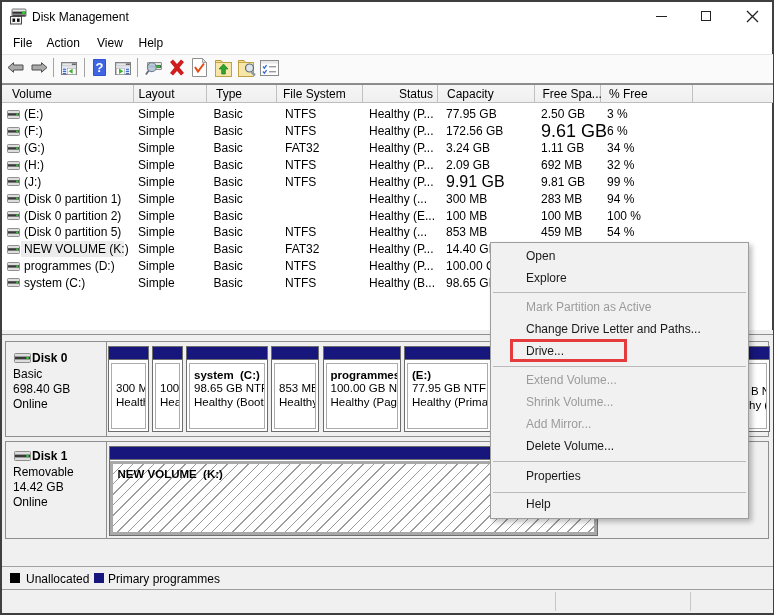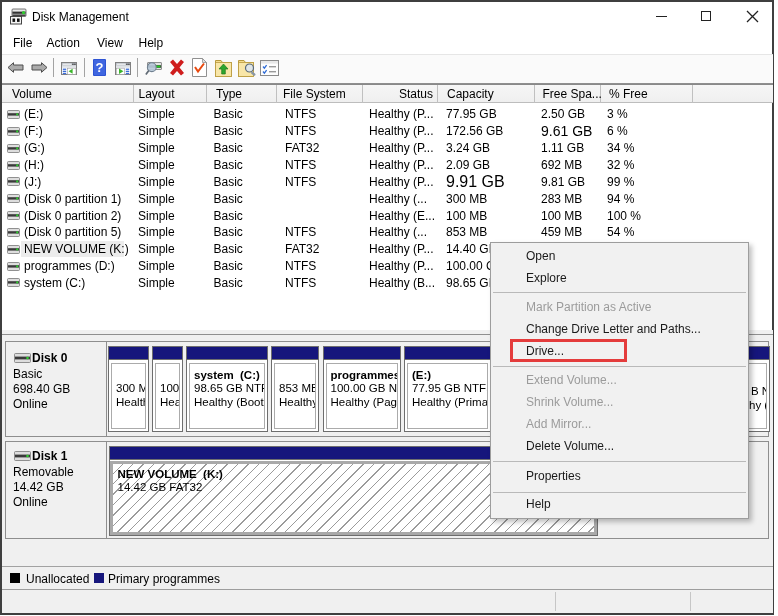--- a/index.html
+++ b/index.html
@@ -141,21 +141,21 @@
 <rect x="0.5" y="0.5" width="12" height="8" rx="1" fill="#ddd" stroke="#777" stroke-width="0.8"></rect>
 <rect x="1" y="3.2" width="11" height="2.4" fill="#3a3a3a"></rect>
 <circle cx="10.2" cy="4.4" r="1.1" fill="#2ecc2e"></circle>
 </svg>
 <div class="txt vc" style="left:24px;top:131.25px;font-size:12px;color:#000;">(F:)</div>
 <div class="txt vc" style="left:138px;top:131.25px;font-size:12px;color:#000;">Simple</div>
 <div class="txt vc" style="left:213.5px;top:131.25px;font-size:12px;color:#000;">Basic</div>
 <div class="txt vc" style="left:285px;top:131.25px;font-size:12px;color:#000;">NTFS</div>
 <div class="txt vc" style="left:369px;top:131.25px;font-size:12px;color:#000;">Healthy (P...</div>
 <div class="txt vc" style="left:446px;top:131.25px;font-size:12px;color:#000;">172.56 GB</div>
-<div class="txt vc" style="left:541px;top:131.25px;font-size:14px;color:#000;">9.61 GB</div>
+<div class="txt vc" style="left:541px;top:131.25px;font-size:18px;color:#000;">9.61 GB</div>
 <div class="txt vc" style="left:607px;top:131.25px;font-size:12px;color:#000;">6 %</div>
 <svg class="abs" style="left:7px;top:143.6px" width="13" height="9" viewBox="0 0 13 9">
 <rect x="0.5" y="0.5" width="12" height="8" rx="1" fill="#ddd" stroke="#777" stroke-width="0.8"></rect>
 <rect x="1" y="3.2" width="11" height="2.4" fill="#3a3a3a"></rect>
 <circle cx="10.2" cy="4.4" r="1.1" fill="#2ecc2e"></circle>
 </svg>
 <div class="txt vc" style="left:24px;top:148.10000000000002px;font-size:12px;color:#000;">(G:)</div>
 <div class="txt vc" style="left:138px;top:148.10000000000002px;font-size:12px;color:#000;">Simple</div>
 <div class="txt vc" style="left:213.5px;top:148.10000000000002px;font-size:12px;color:#000;">Basic</div>
 <div class="txt vc" style="left:285px;top:148.10000000000002px;font-size:12px;color:#000;">FAT32</div>
@@ -335,21 +335,20 @@
 <div style="height:12.5px;background:#16167c;border-bottom:1px solid #6e6e6e"></div>
 <div style="position:absolute;left:2px;top:15.5px;right:2px;bottom:2px;border:1px solid #ababab;overflow:hidden;font-size:11.5px;line-height:13.5px;white-space:nowrap">
 <div class="abs" style="left:147px;top:21px">B N</div>
 <div class="abs" style="left:145px;top:35px">hy (</div>
 </div>
   </div>
 <div class="abs" style="left:108.5px;top:445.5px;width:489px;height:90px;border:1px solid #6e6e6e;background:#fff">
 <div style="height:13px;background:#16167c;border-bottom:1px solid #6e6e6e"></div>
 <div style="position:absolute;left:0;top:14px;right:0;bottom:0;border:3px solid #a9a9a9;background:repeating-linear-gradient(135deg,#ffffff 0px,#ffffff 6.4px,#9b9b9b 6.4px,#9b9b9b 7.4px);overflow:hidden;padding:4px 0 0 5px;line-height:13.9px;font-size:11.5px;white-space:nowrap">
 <div style="font-weight:bold">NEW VOLUME&nbsp; (K:)</div>
-      <div>14.42 GB FAT32</div>
     </div>
   </div>
 <div class="abs" style="left:2px;top:565.5px;width:771px;height:1px;background:#a2a2a2"></div>
 <div class="abs" style="left:10px;top:573px;width:9.5px;height:9.5px;background:#000"></div>
 <div class="txt vc" style="left:26px;top:578.5px;font-size:12px;color:#000;">Unallocated</div>
 <div class="abs" style="left:94px;top:573px;width:9.5px;height:9.5px;background:#16167c"></div>
 <div class="txt vc" style="left:108px;top:578.5px;font-size:12px;color:#000;">Primary programmes</div>
 <div class="abs" style="left:2px;top:588.5px;width:771px;height:1px;background:#9d9d9d"></div>
 <div class="abs" style="left:2px;top:589.5px;width:771px;height:23.5px;background:#f0f0f0"></div>
 <div class="abs" style="left:555px;top:592px;width:1px;height:19px;background:#c6c6c6"></div>

